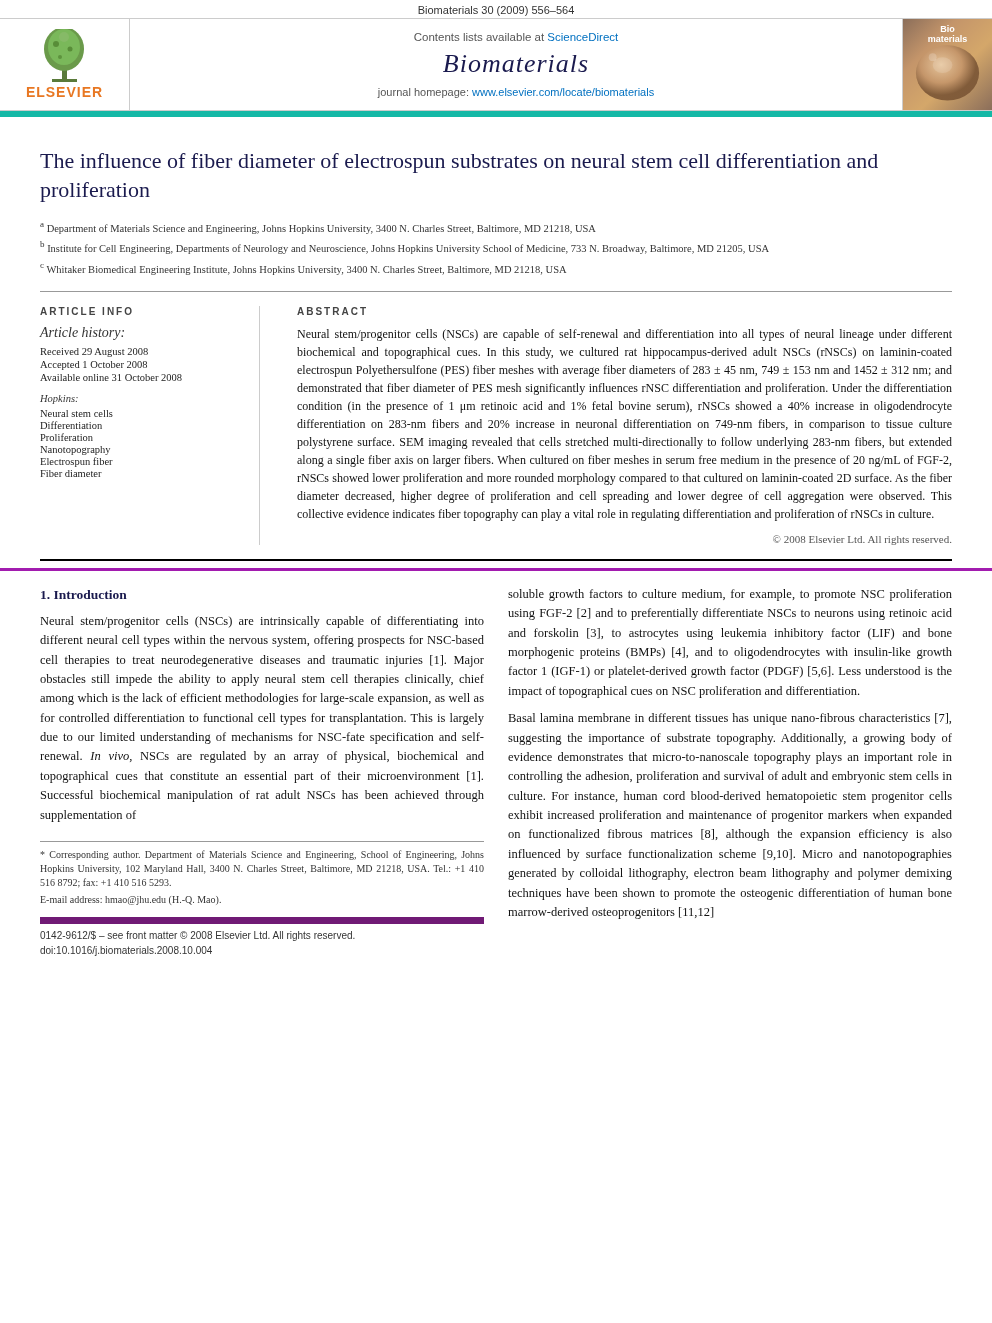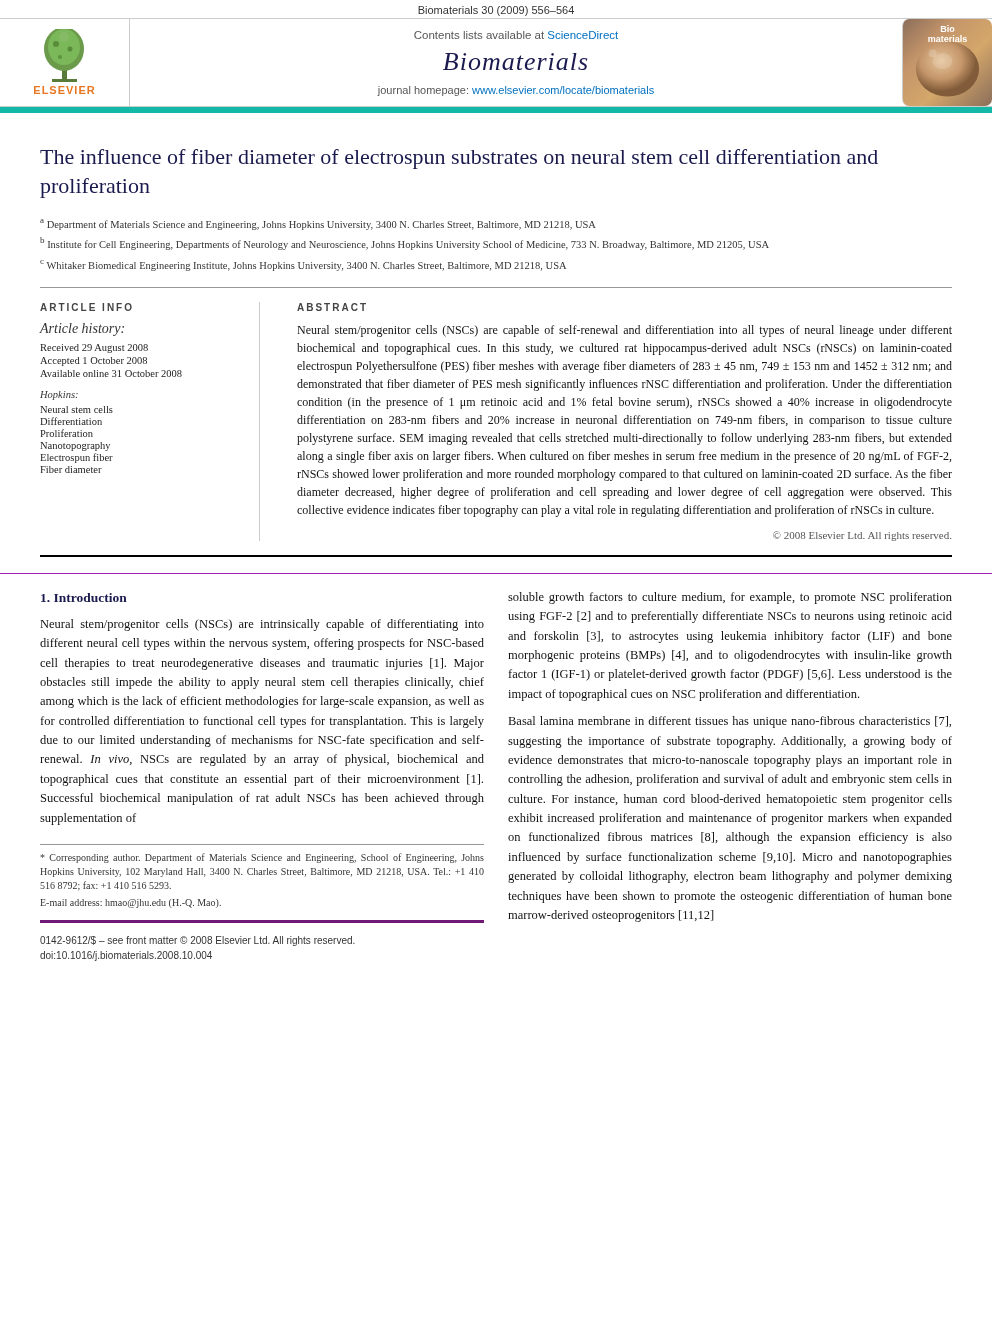--- a/index.html
+++ b/index.html
@@ -43,21 +43,21 @@
       border-right: 1px solid #ccc;
       display: flex;
       align-items: center;
       justify-content: center;
       padding: 10px;
       flex-direction: column;
     }
 
     .elsevier-text {
       font-family: Arial, sans-serif;
-      font-size: 11px;
+      font-size: 14px;
       font-weight: bold;
       color: #e87722;
       letter-spacing: 1px;
     }
 
     .journal-center {
       flex: 1;
       display: flex;
       flex-direction: column;
       align-items: center;
@@ -101,40 +101,39 @@
     .biomaterials-thumb {
       width: 90px;
       border-left: 1px solid #ccc;
       background: linear-gradient(135deg, #8B6E5A 0%, #C4956A 30%, #D4A76A 60%, #8B6E5A 100%);
       display: flex;
       align-items: flex-end;
       justify-content: center;
       padding: 5px;
       position: relative;
       overflow: hidden;
-      border-radius: 7px;
     }
 
     .biomaterials-thumb-text {
       font-family: Arial, sans-serif;
       font-size: 9px;
       color: #fff;
       font-weight: bold;
       text-align: center;
       z-index: 2;
       position: absolute;
       top: 5px;
       left: 0;
       right: 0;
     }
 
     
     .main-content {
-      padding: 20px 40px 16px 40px;
-      border-bottom: 1px solid #a21caf;
+      padding: 20px 40px 7px 40px;
+      border-bottom: 3px solid #a21caf;
     }
 
     .article-title {
       font-size: 22px;
       font-family: 'Times New Roman', Times, serif;
       color: #1a1a4e;
       font-weight: normal;
       line-height: 1.3;
       margin-bottom: 14px;
       margin-top: 10px;
@@ -311,22 +310,22 @@
       font-family: 'Times New Roman', serif;
     }
 
     .footnote-line {
       margin-bottom: 3px;
       line-height: 1.4;
     }
 
     .doi-bar {
       margin-top: 10px;
-      padding-top: 10px;
-      border-top: 3px solid #701a75;
+      padding-top: 4px;
+      border-top: 7px solid #701a75;
       font-size: 10px;
       color: #333;
       font-family: Arial, sans-serif;
     }
 
     
     .elsevier-logo-img {
       width: 65px;
       height: 55px;
     }

